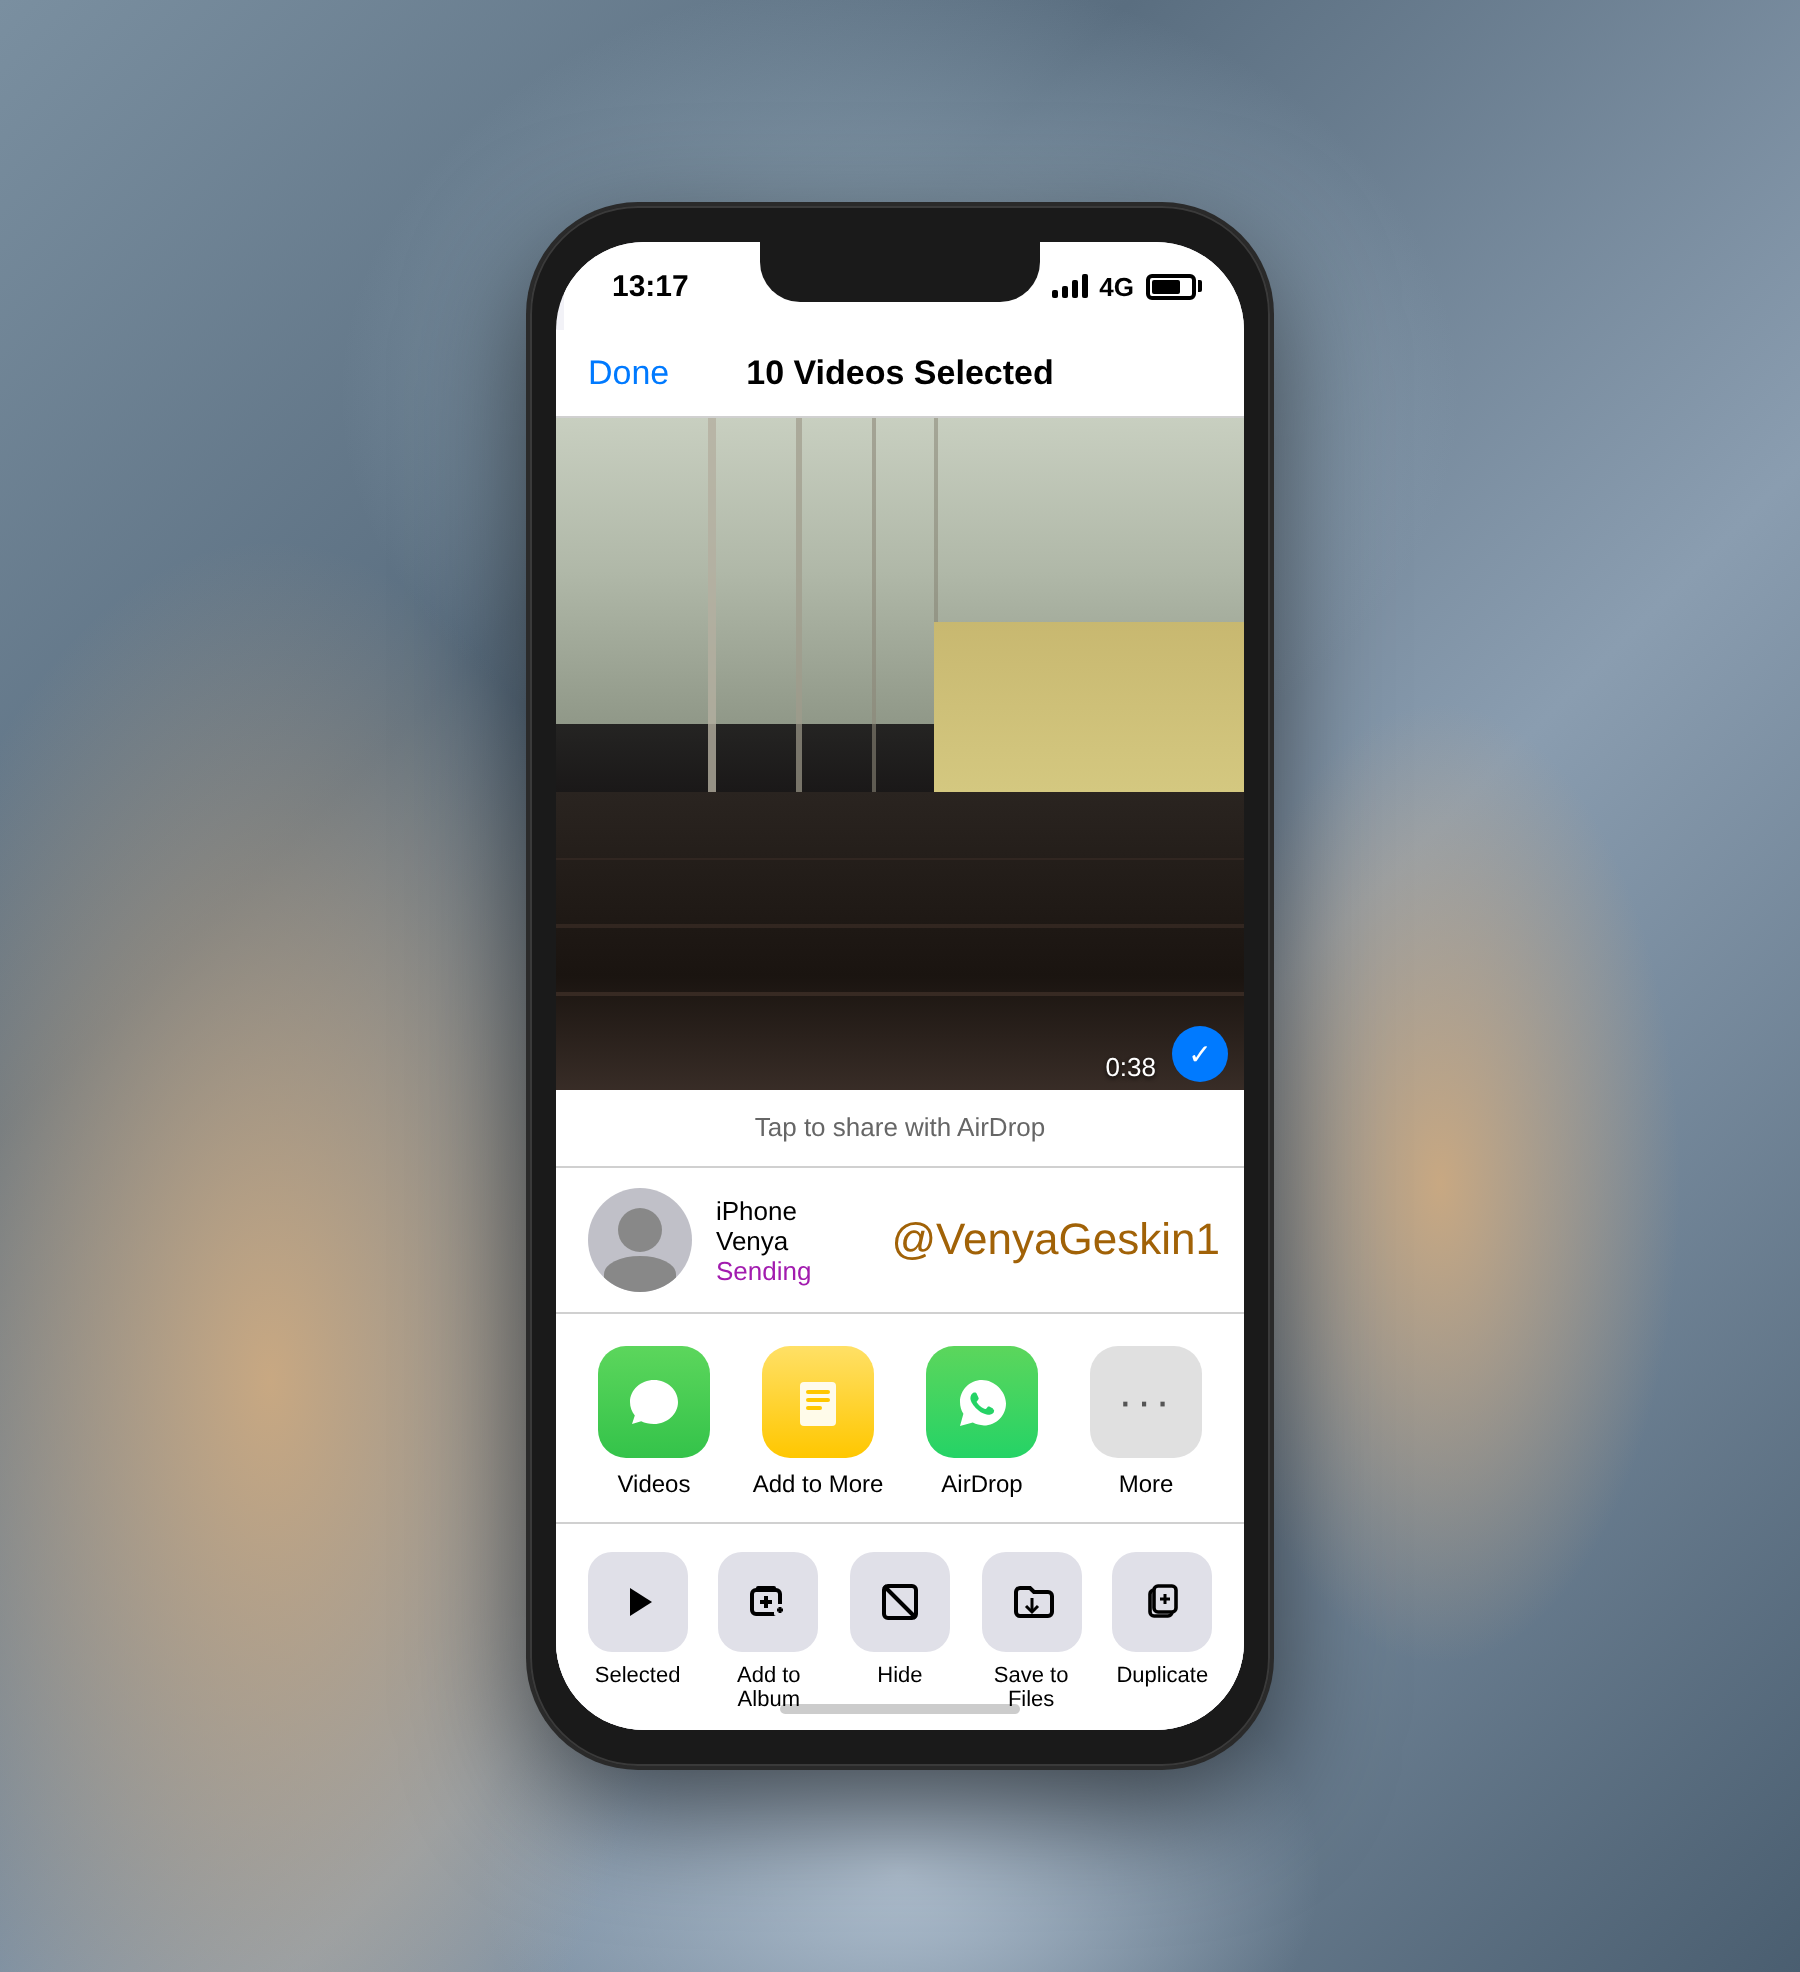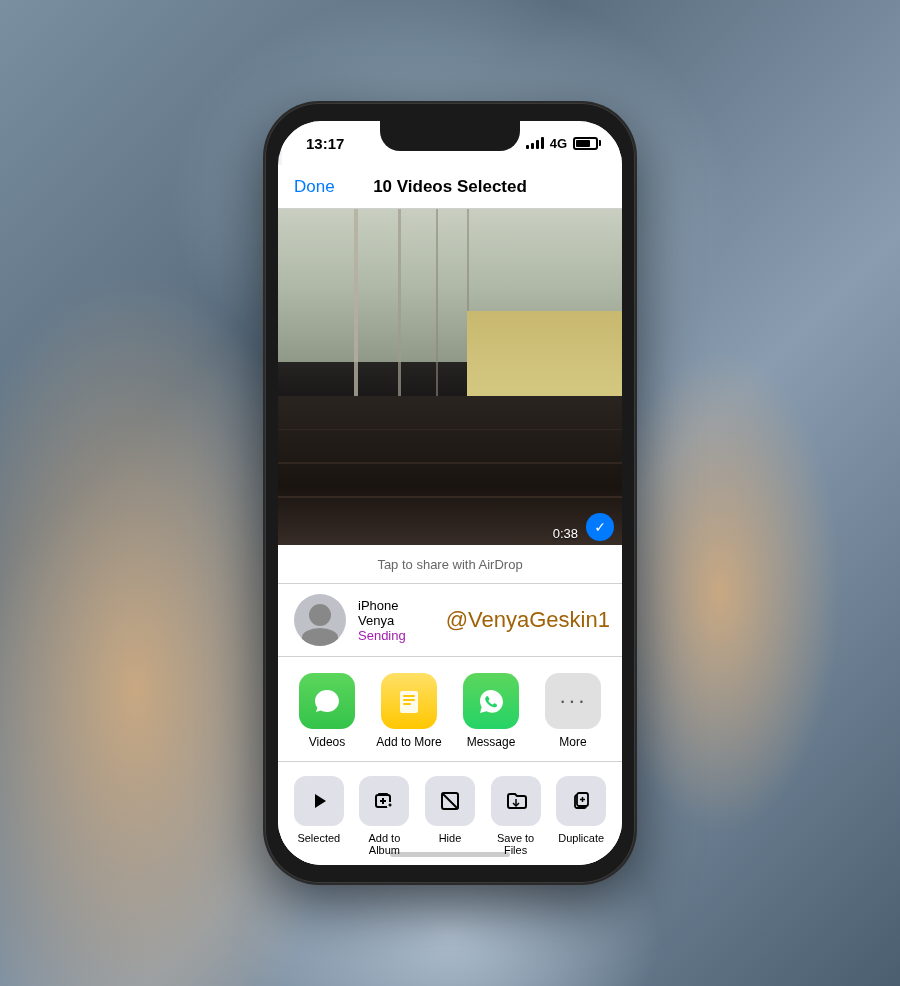--- a/index.html
+++ b/index.html
@@ -539,21 +539,21 @@
           <span class="share-app-label">Add to More</span>
         </div>
 
         <div class="share-app-item">
           <div class="share-app-icon app-whatsapp">
             <svg width="30" height="30" viewBox="0 0 30 30">
               <path d="M15 4C8.9 4 4 8.9 4 15c0 2.2.6 4.2 1.7 5.9L4 27l6.4-1.7c1.7.9 3.5 1.4 5.6 1.4 6.1 0 11-4.9 11-11S21.1 4 15 4z" fill="white"></path>
               <path d="M20.5 18.2c-.3-.1-1.7-.8-1.9-.9-.3-.1-.5-.1-.7.1-.2.3-.7.9-.9 1-.2.1-.4.2-.7 0-.3-.1-1.2-.5-2.3-1.4-.8-.7-1.4-1.6-1.6-1.9-.2-.3 0-.4.1-.5l.5-.6c.1-.2.2-.3.3-.5.1-.2 0-.4 0-.5-.1-.2-.7-1.6-1-2.2-.2-.5-.5-.5-.7-.5h-.6c-.2 0-.5.1-.8.4-.3.3-1 1-1 2.4s1.1 2.8 1.2 3c.1.2 2.1 3.2 5.1 4.5 2.1.8 2.9.9 3.7.7.5-.1 1.5-.6 1.7-1.2.2-.6.2-1.1.1-1.2-.1-.1-.3-.2-.6-.3z" fill="#25d366"></path>
             </svg>
           </div>
-          <span class="share-app-label">Message</span>
+          <span class="share-app-label">AirDrop</span>
         </div>
 
         <div class="share-app-item">
           <div class="share-app-icon app-more">
             <span style="font-size:22px;color:#555;letter-spacing:2px">···</span>
           </div>
           <span class="share-app-label">More</span>
         </div>
       </div>
 

